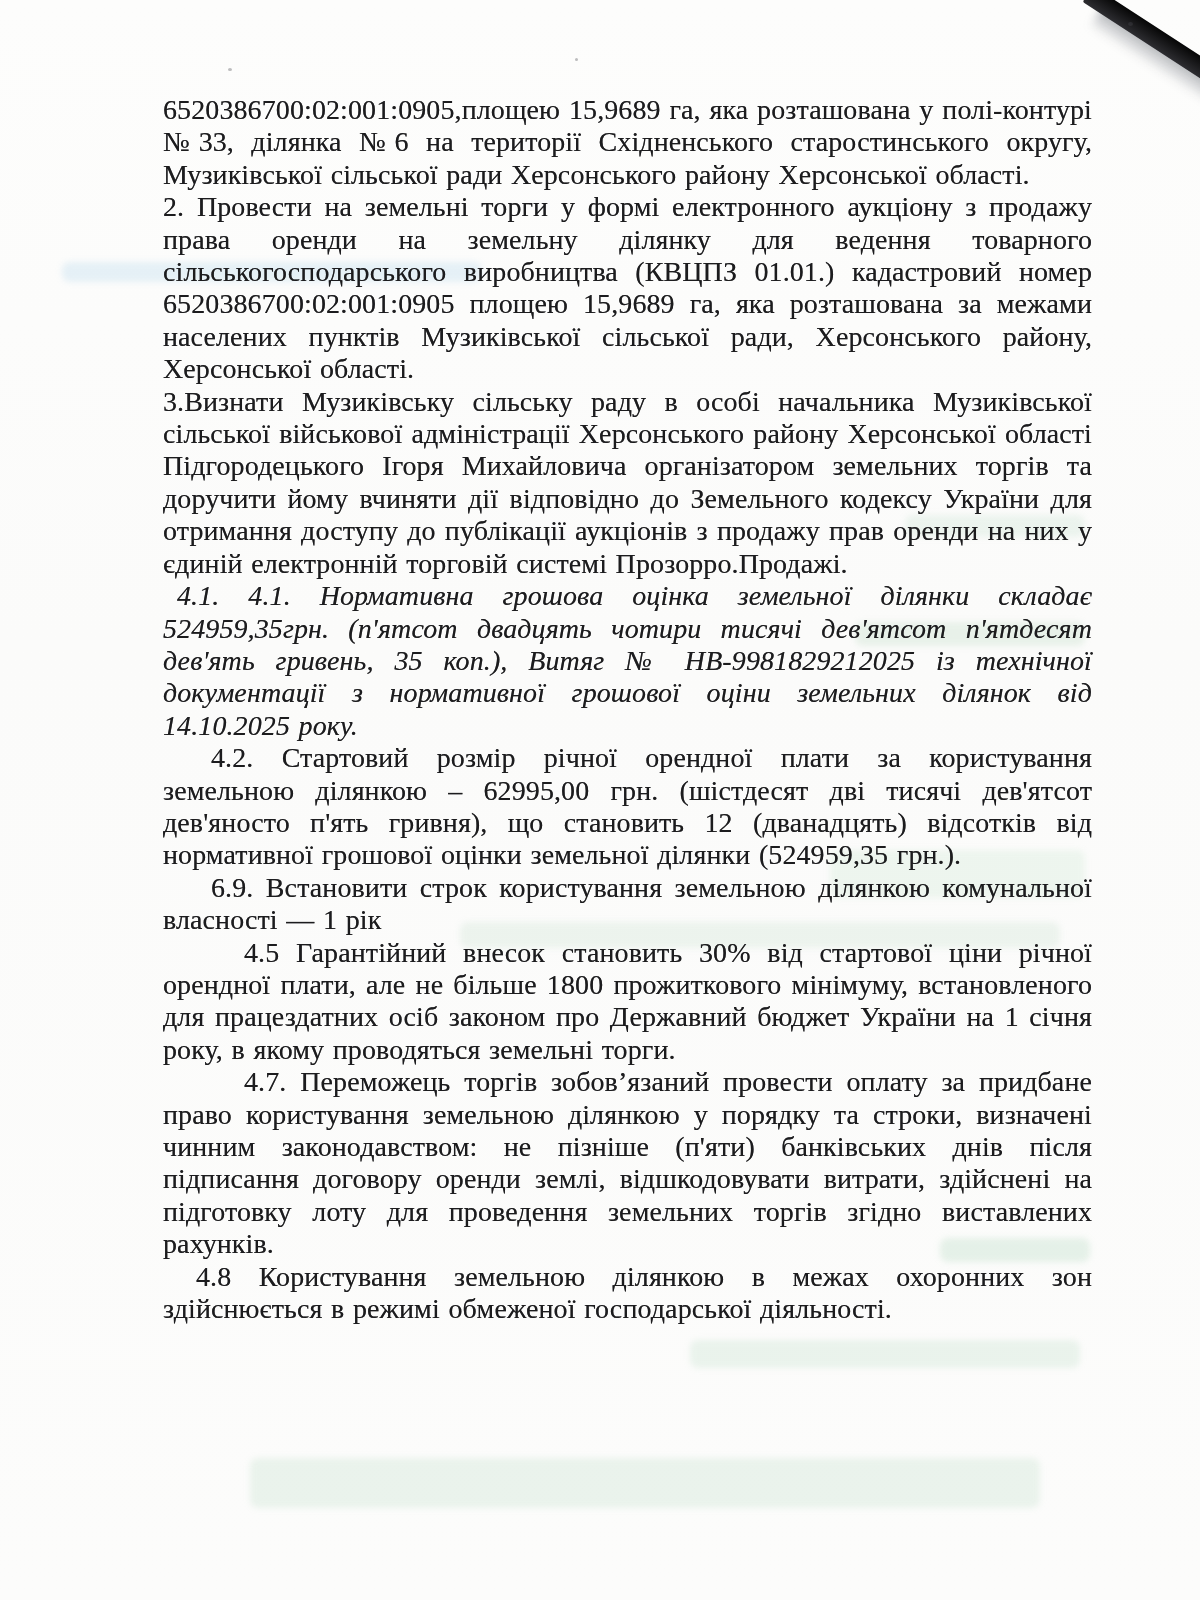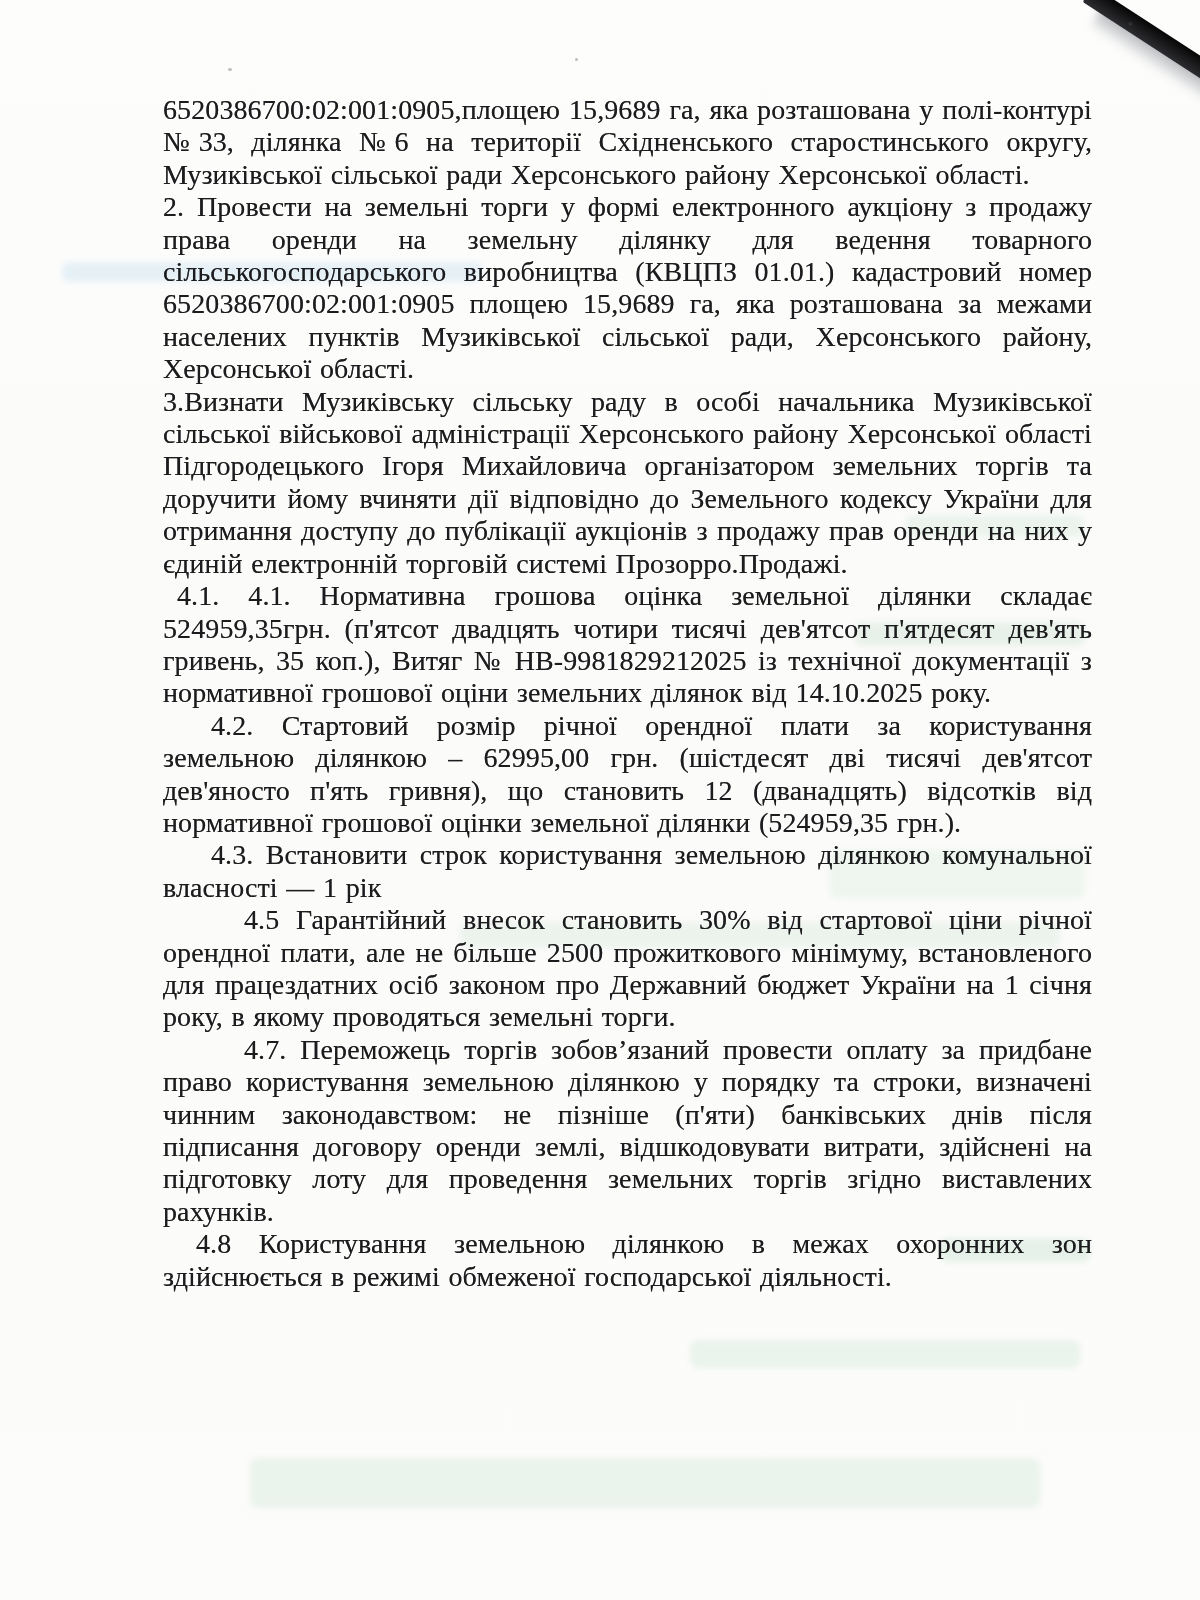--- a/index.html
+++ b/index.html
@@ -70,21 +70,21 @@
     font-size: 28px;
     line-height: 32.4px;
     color: #1c1c1e;
     text-align: justify;
     letter-spacing: 0.1px;
     word-spacing: 1.5px;
     text-shadow: 0 0 0.5px rgba(25,25,28,0.65);
   }
   .text-block p { margin: 0; padding: 0; }
   .ind-0  { text-indent: 0; }
-  .ind-sm { text-indent: 14px; }
+  .ind-sm { text-indent: 14px; font-style: italic; }
   .ind-md { text-indent: 48px; }
   .ind-lg { text-indent: 81px; }
   .ind-xs { text-indent: 33px; }
 </style>
 </head>
 <body>
 
 <div class="page">
 
   <div class="corner-mark-shadow"></div>
@@ -102,19 +102,19 @@
   <div class="speck s1"></div>
   <div class="speck s2"></div>
   <div class="speck s3"></div>
 
   <div class="text-block">
     <p class="ind-0">6520386700:02:001:0905,площею 15,9689 га, яка розташована у полі-контурі №33, ділянка №6 на території Східненського старостинського округу, Музиківської сільської ради Херсонського району Херсонської області.</p>
     <p class="ind-0">2. Провести на земельні торги у формі електронного аукціону з продажу права оренди на земельну ділянку для ведення товарного сільськогосподарського виробництва (КВЦПЗ 01.01.) кадастровий номер 6520386700:02:001:0905 площею 15,9689 га, яка розташована за межами населених пунктів Музиківської сільської ради, Херсонського району, Херсонської області.</p>
     <p class="ind-0">3.Визнати Музиківську сільську раду в особі начальника Музиківської сільської військової адміністрації Херсонського району Херсонської області Підгородецького Ігоря Михайловича організатором земельних торгів та доручити йому вчиняти дії відповідно до Земельного кодексу України для отримання доступу до публікації аукціонів з продажу прав оренди на них у єдиній електронній торговій системі Прозорро.Продажі.</p>
     <p class="ind-sm">4.1. 4.1. Нормативна грошова оцінка земельної ділянки складає 524959,35грн. (п'ятсот двадцять чотири тисячі дев'ятсот п'ятдесят дев'ять гривень, 35 коп.), Витяг № НВ-9981829212025 із технічної документації з нормативної грошової оціни земельних ділянок від 14.10.2025 року.</p>
     <p class="ind-md">4.2. Стартовий розмір річної орендної плати за користування земельною ділянкою – 62995,00 грн. (шістдесят дві тисячі дев'ятсот дев'яносто п'ять гривня), що становить 12 (дванадцять) відсотків від нормативної грошової оцінки земельної ділянки (524959,35 грн.).</p>
-    <p class="ind-md">4.3. Встановити строк користування земельною ділянкою комунальної власності — 1 рік</p>
-    <p class="ind-lg">4.5 Гарантійний внесок становить 30% від стартової ціни річної орендної плати, але не більше 2500 прожиткового мінімуму, встановленого для працездатних осіб законом про Державний бюджет України на 1 січня року, в якому проводяться земельні торги.</p>
+    <p class="ind-md">6.9. Встановити строк користування земельною ділянкою комунальної власності — 1 рік</p>
+    <p class="ind-lg">4.5 Гарантійний внесок становить 30% від стартової ціни річної орендної плати, але не більше 1800 прожиткового мінімуму, встановленого для працездатних осіб законом про Державний бюджет України на 1 січня року, в якому проводяться земельні торги.</p>
     <p class="ind-lg">4.7. Переможець торгів зобов’язаний провести оплату за придбане право користування земельною ділянкою у порядку та строки, визначені чинним законодавством: не пізніше (п'яти) банківських днів після підписання договору оренди землі, відшкодовувати витрати, здійснені на підготовку лоту для проведення земельних торгів згідно виставлених рахунків.</p>
     <p class="ind-xs">4.8 Користування земельною ділянкою в межах охоронних зон здійснюється в режимі обмеженої господарської діяльності.</p>
   </div>
 
 </div>
 
 </body></html>

